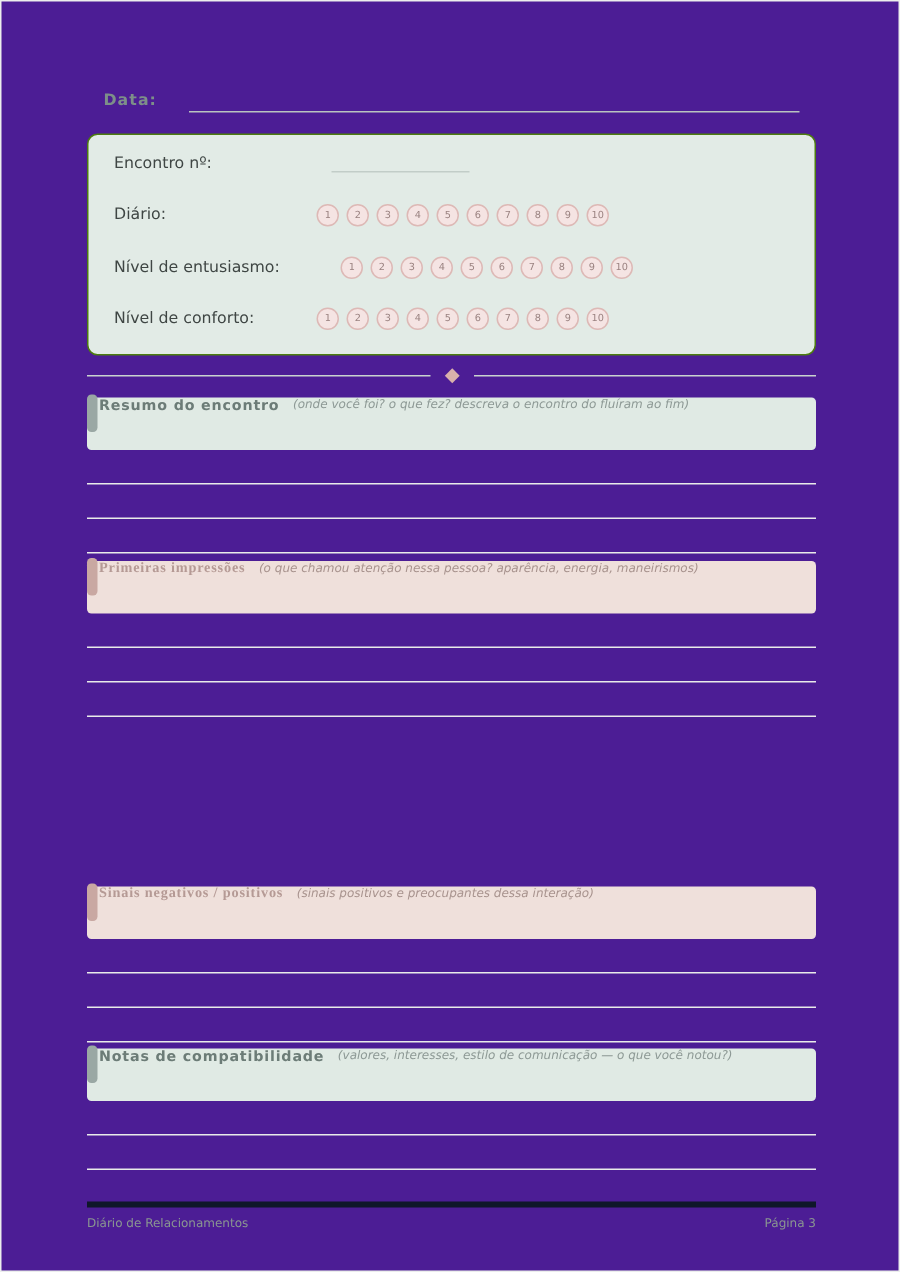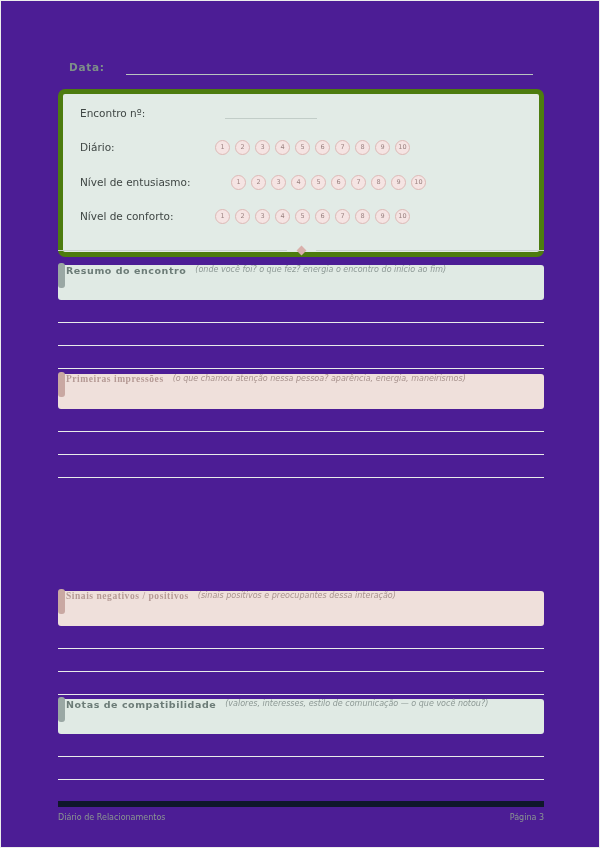--- a/index.html
+++ b/index.html
@@ -41,24 +41,24 @@
     border-bottom: 1px solid #b9c4c0;
     height: 12px;
   }
 
   
   .rating-card {
     position: absolute;
     left: 57px;
     top: 88px;
     width: 486px;
-    height: 168px;
+    height: 148px;
     box-sizing: border-box;
     background: #e2ebe6;
-    border: 5px solid #4d7c0f;
+    border: 1px solid #4d7c0f;
     border-radius: 7px;
   }
   .rating-row {
     position: absolute;
     left: 17px;
     right: 14px;
     height: 22px;
     display: flex;
     align-items: center;
   }
@@ -174,21 +174,21 @@
     height: 22px;
     border-bottom: 1px solid #e9ebea;
   }
 
   
   .footer {
     position: absolute;
     left: 57px;
     top: 800px;
     width: 486px;
-    border-top: 6px solid #0f172a;
+    border-top: 4px solid #0f172a;
     padding-top: 6px;
     display: flex;
     justify-content: space-between;
     font-size: 8px;
     color: #8a9golf;
     color: #8a9691;
   }
 </style>
 </head>
 <body>
@@ -259,21 +259,21 @@
   <div class="divider">
     <span class="bar"></span>
     <span class="diamond"></span>
     <span class="bar"></span>
   </div>
 
   <div class="section v-green" style="top:264px">
     <div class="sec-head">
       <span class="accent"></span>
       <span class="sec-title">Resumo do encontro</span>
-      <span class="sec-hint">(onde você foi? o que fez? energia o encontro do início ao fim)</span>
+      <span class="sec-hint">(onde você foi? o que fez? descreva o encontro do fluíram ao fim)</span>
     </div>
     <div class="lines">
       <div class="wline"></div>
       <div class="wline"></div>
       <div class="wline"></div>
     </div>
   </div>
 
   <div class="section v-rose" style="top:373px">
     <div class="sec-head">

